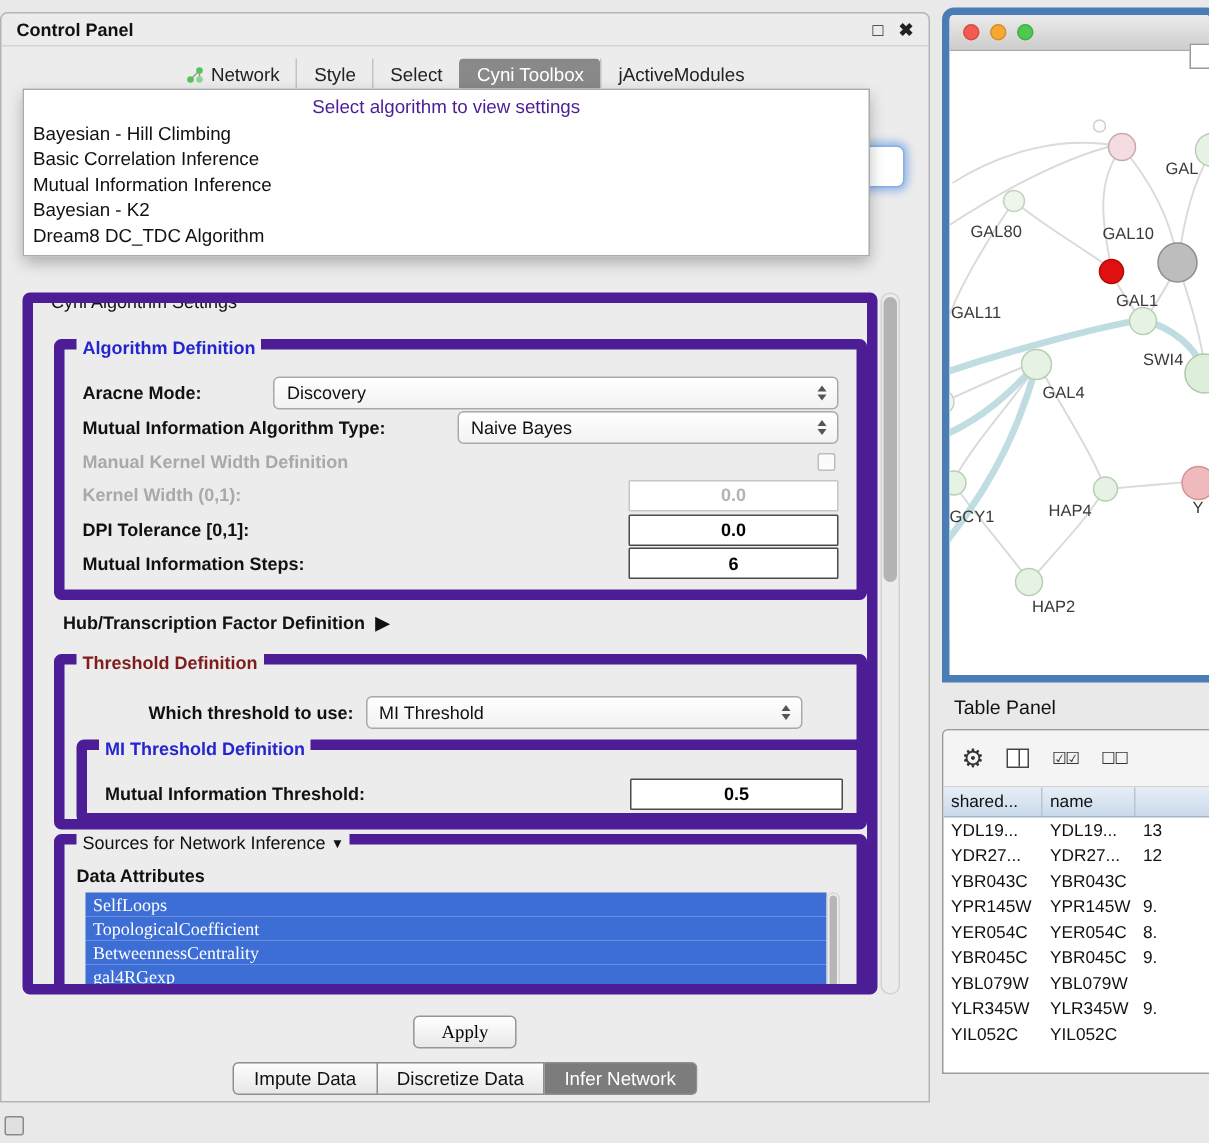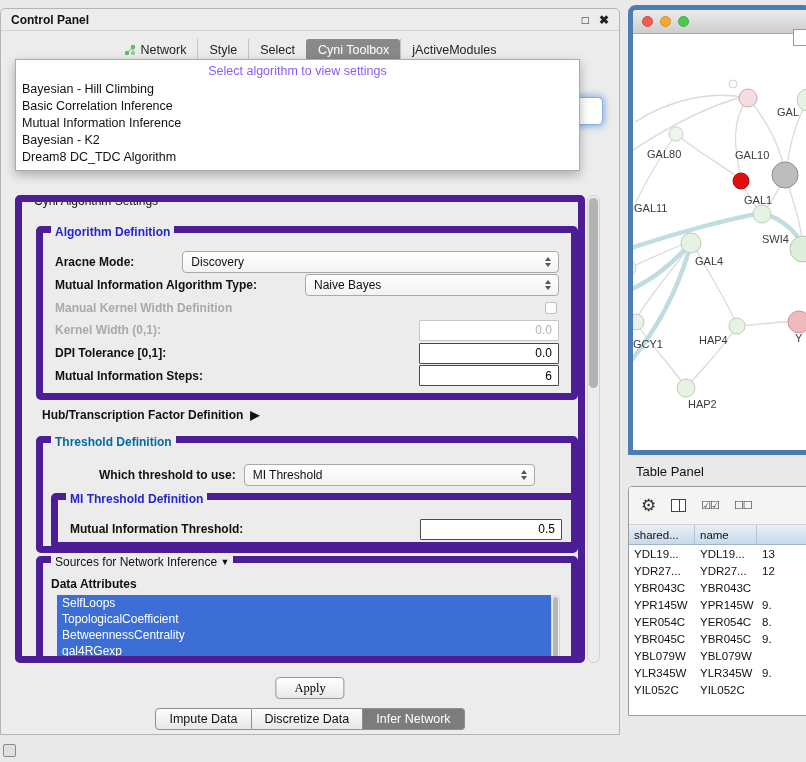--- a/index.html
+++ b/index.html
@@ -22,71 +22,71 @@
 
   
   .combo-fragment { position:absolute; left:556px; top:88px; width:46px; height:28px; z-index:5;
                     background:#fff; border:1px solid #8ab0e0; border-radius:5px;
                     box-shadow:0 0 6px 2px rgba(96,150,230,.65); }
 
   
   .dropdown-popup { position:absolute; left:14px; top:50px; width:565px; z-index:20;
                     background:#fff; border:1px solid #ababab; box-shadow:0 4px 10px rgba(0,0,0,.28);
                     padding:2px 0 4px; }
-  .dd-placeholder { color:#8b5cf6; text-align:center; font-size:12.5px; padding:2px 0 3px; }
+  .dd-placeholder { color:#4c1d95; text-align:center; font-size:12.5px; padding:2px 0 3px; }
   .dd-item { padding:1px 6px; font-size:12.5px; line-height:15px; white-space:nowrap; }
   .dd-item.dd-selected { font-weight:bold; }
 
   
   .group { position:absolute; border:7px solid #4c1d95; border-radius:5px; }
   .gtitle { position:absolute; top:-8px; left:8px; background:#ececec; padding:0 4px;
             font-size:12px; font-weight:bold; white-space:nowrap; }
   .gtitle.plain { font-weight:normal; }
   .gtitle.blue  { color:#2525d0; }
-  .gtitle.green { color:#0369a1; }
+  .gtitle.green { color:#7f1d1d; }
 
   .settings-group { left:14px; top:186px; width:570px; height:468px; overflow:hidden; }
 
   .algdef { left:14px; top:24px; width:542px; height:174px; }
   .rows { position:absolute; left:12px; right:12px; top:18px; bottom:6px;
           display:flex; flex-direction:column; justify-content:space-between; }
   .frow { display:flex; align-items:center; height:24px;gap:40px; }
   .flabel { font-weight:bold; font-size:12px; white-space:nowrap; }
   .flabel.disabled { color:#a9a9a9; }
 
   .combo { height:22px; background:linear-gradient(#ffffff,#f2f2f2); border:1px solid #a9a9a9; border-radius:4px;
            display:flex; align-items:center; padding:0 22px 0 8px; position:relative; font-size:12px; }
   .combo.grow { flex:1; margin-left:8px; }
   .stepper { position:absolute; right:4px; top:0; bottom:0; width:12px;
              display:flex; flex-direction:column; align-items:center; justify-content:center; gap:2px; }
   .tri-up { width:0; height:0; border-left:3.5px solid transparent; border-right:3.5px solid transparent; border-bottom:4.5px solid #555; }
   .tri-dn { width:0; height:0; border-left:3.5px solid transparent; border-right:3.5px solid transparent; border-top:4.5px solid #555; }
 
-  .tfield { height:21px; width:140px; margin-left:auto; text-align:right; padding:0 6px; font-size:12px;
-            font-family:inherit; background:#fff; border:1px solid #4a4a4a; border-radius:1px; }
+  .tfield { height:21px; width:140px; margin-left:auto; text-align:center; padding:0 6px; font-size:12px;
+            font-family:inherit; background:#fff; border:1px solid #4a4a4a; border-radius:1px;font-weight:bold; }
   .tfield.disabled { border:1px solid #c6c6c6; color:#b3b3b3; }
   .cbox { margin-left:auto; margin-right:2px; width:12px; height:12px; border:1px solid #bdbdbd;
           background:#fbfbfb; border-radius:2px; }
 
   .hubrow { position:absolute; left:20px; top:206px; display:flex; align-items:center; gap:7px;
             font-weight:bold; font-size:12px;text-align:right; }
   .hub-tri { font-size:12px; }
 
   .threshold { left:14px; top:234px; width:542px; height:117px; }
   .whichrow { position:absolute; left:56px; right:36px; top:20px; height:24px; display:flex; align-items:center; }
   .mithr { left:8px; top:50px; width:530px; height:56px; }
   .mithr-row { position:absolute; left:12px; right:12px; top:18px; height:22px; display:flex; align-items:center; }
   .tfield.short { width:142px; }
 
   .sources { left:14px; top:354px; width:542px; height:112px; }
   .src-tri { font-size:9px; vertical-align:1px; }
   .attr-label { position:absolute; left:8px; top:14px; font-weight:bold; font-size:12px; }
   .attrlist { position:absolute; left:14px; top:32px; width:494px; }
   .attr-item { height:16px; line-height:16px; background:#3c6ed5; color:#fff; font-size:12px; padding-left:5px;
-               white-space:nowrap; overflow:hidden; }
+               white-space:nowrap; overflow:hidden;font-family:Liberation Serif, serif; }
   .list-vscroll { position:absolute; left:508px; top:32px; width:9px; height:64px; background:#efefef;
                   border:1px solid #d6d6d6; border-radius:4px; }
   .list-vscroll .thumb { position:absolute; left:1px; right:1px; top:1px; bottom:1px; background:#b6b6b6; border-radius:4px; }
   .list-hscroll { position:absolute; left:14px; top:99px; width:503px; height:9px; background:#efefef;
                   border:1px solid #d6d6d6; border-radius:4px; }
   .list-hscroll .thumb { position:absolute; left:2px; top:1px; bottom:1px; width:92%; background:#b6b6b6; border-radius:4px; }
 
   .vscrollbar { position:absolute; left:586px; top:186px; width:13px; height:468px; background:#ececec;
                 border:1px solid #d2d2d2; border-radius:6px; }
   .vscrollbar .vthumb { position:absolute; left:1px; right:1px; top:2px; height:190px; background:#b3b3b3; border-radius:6px; }

